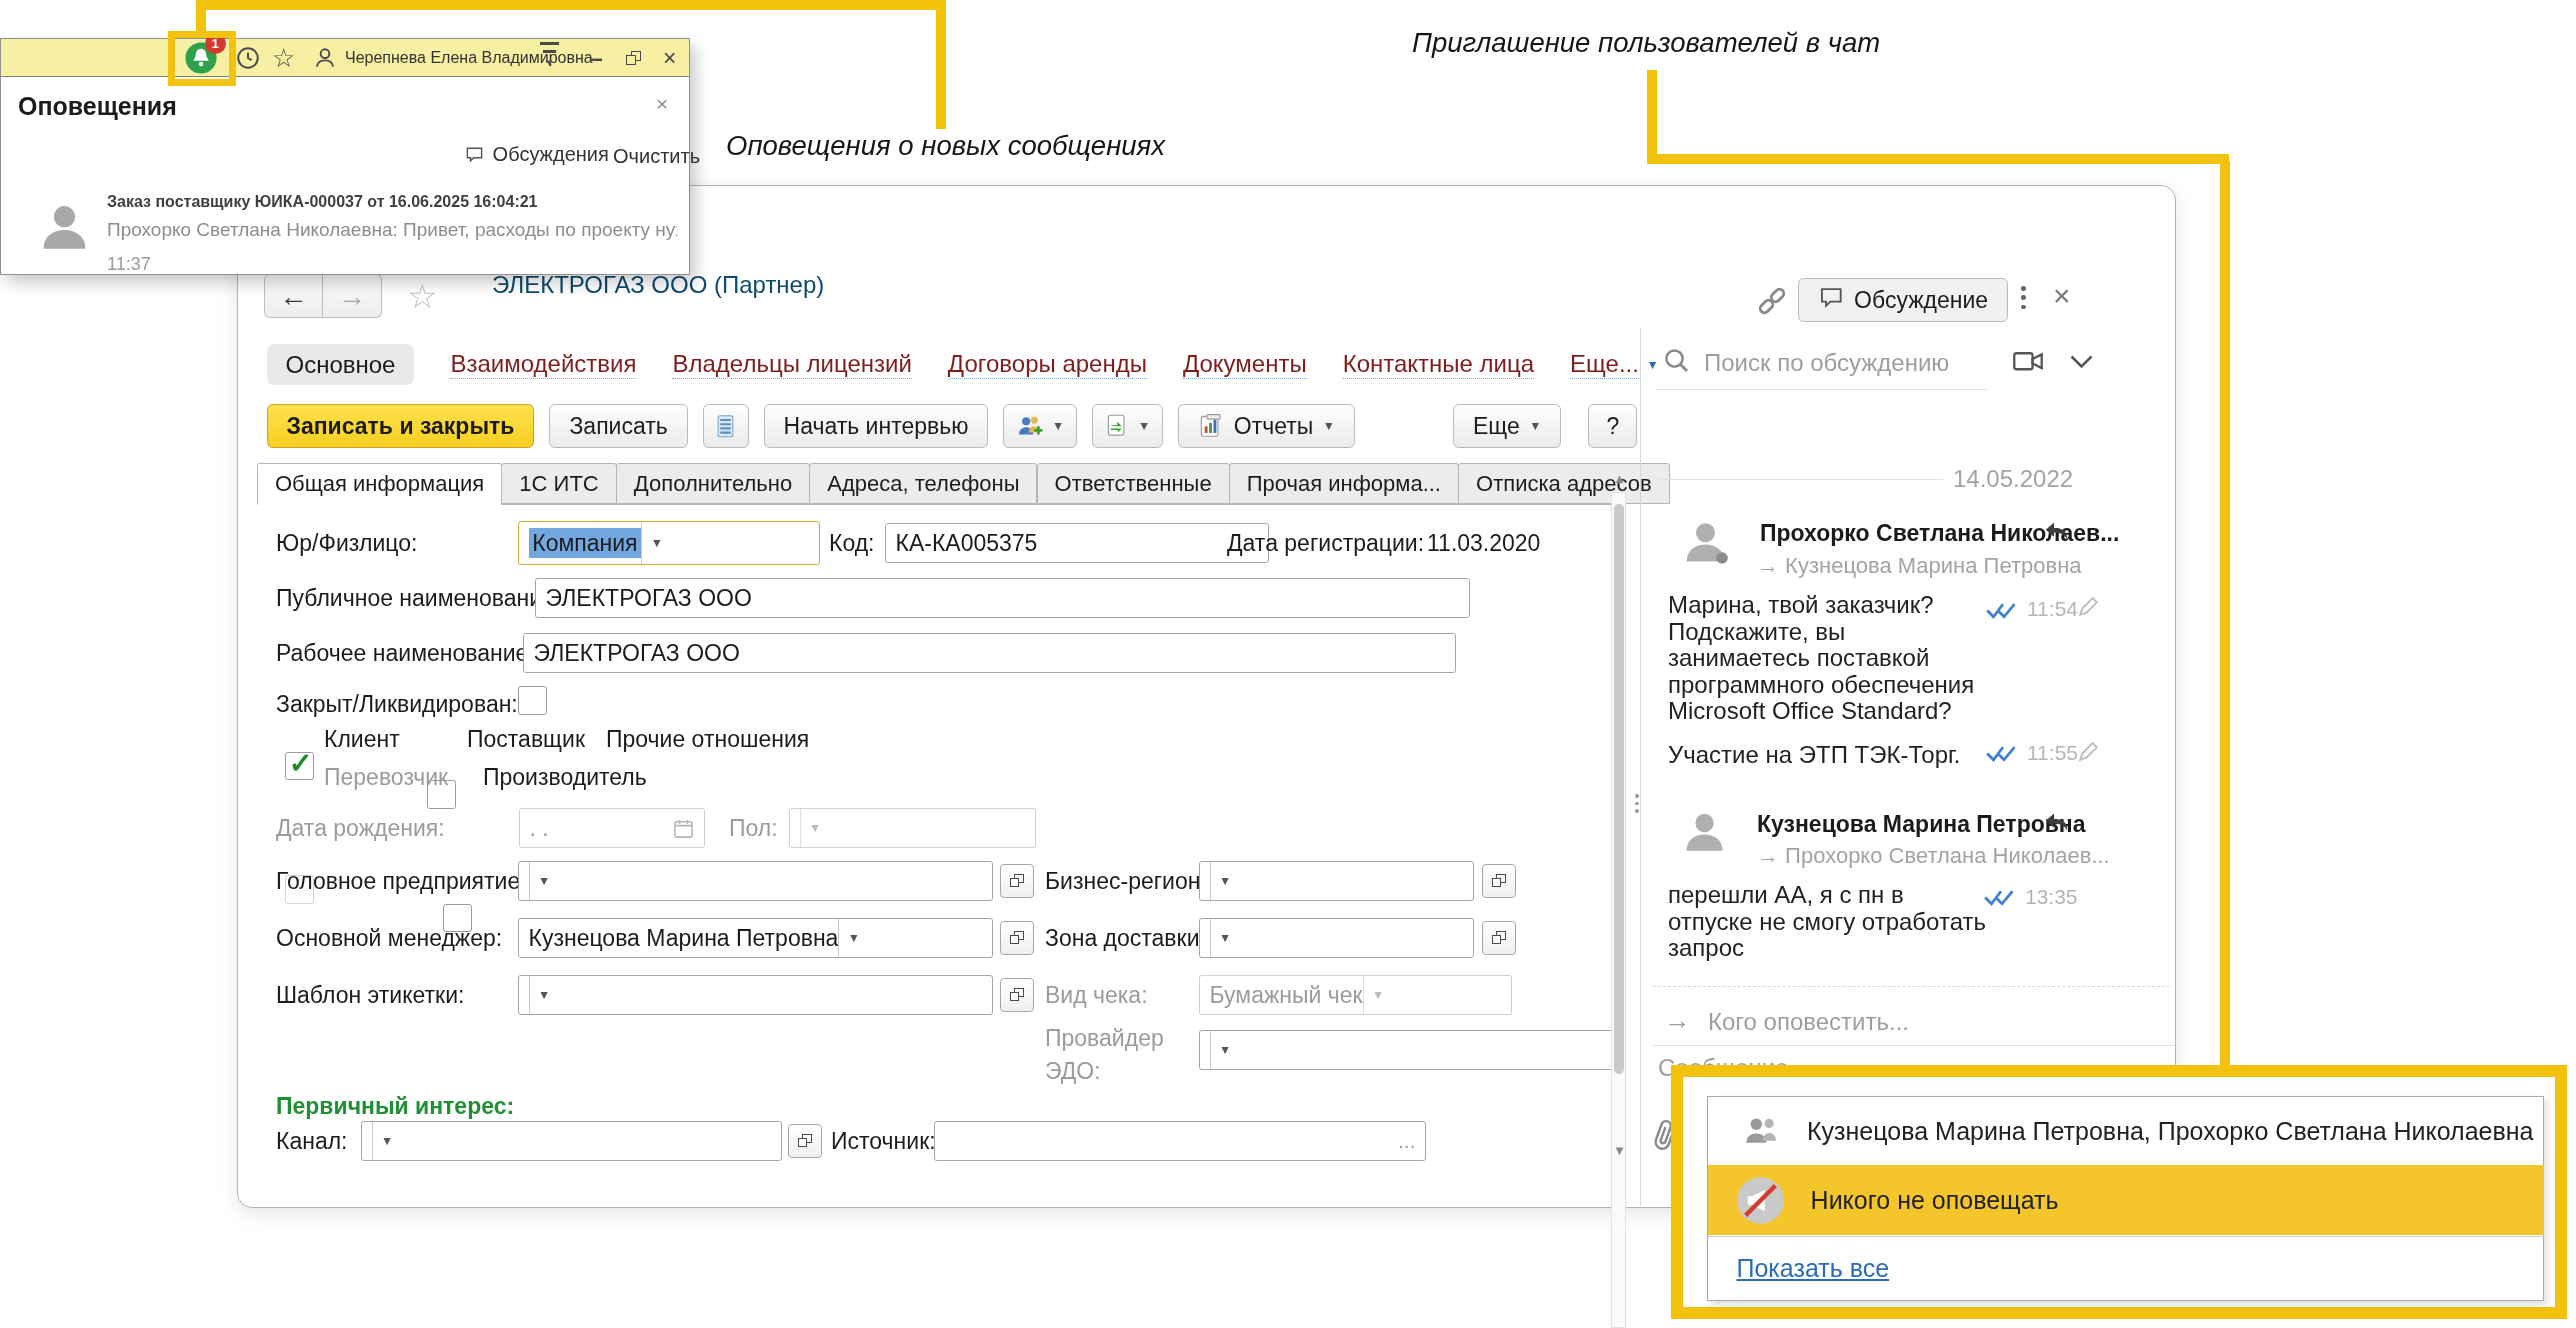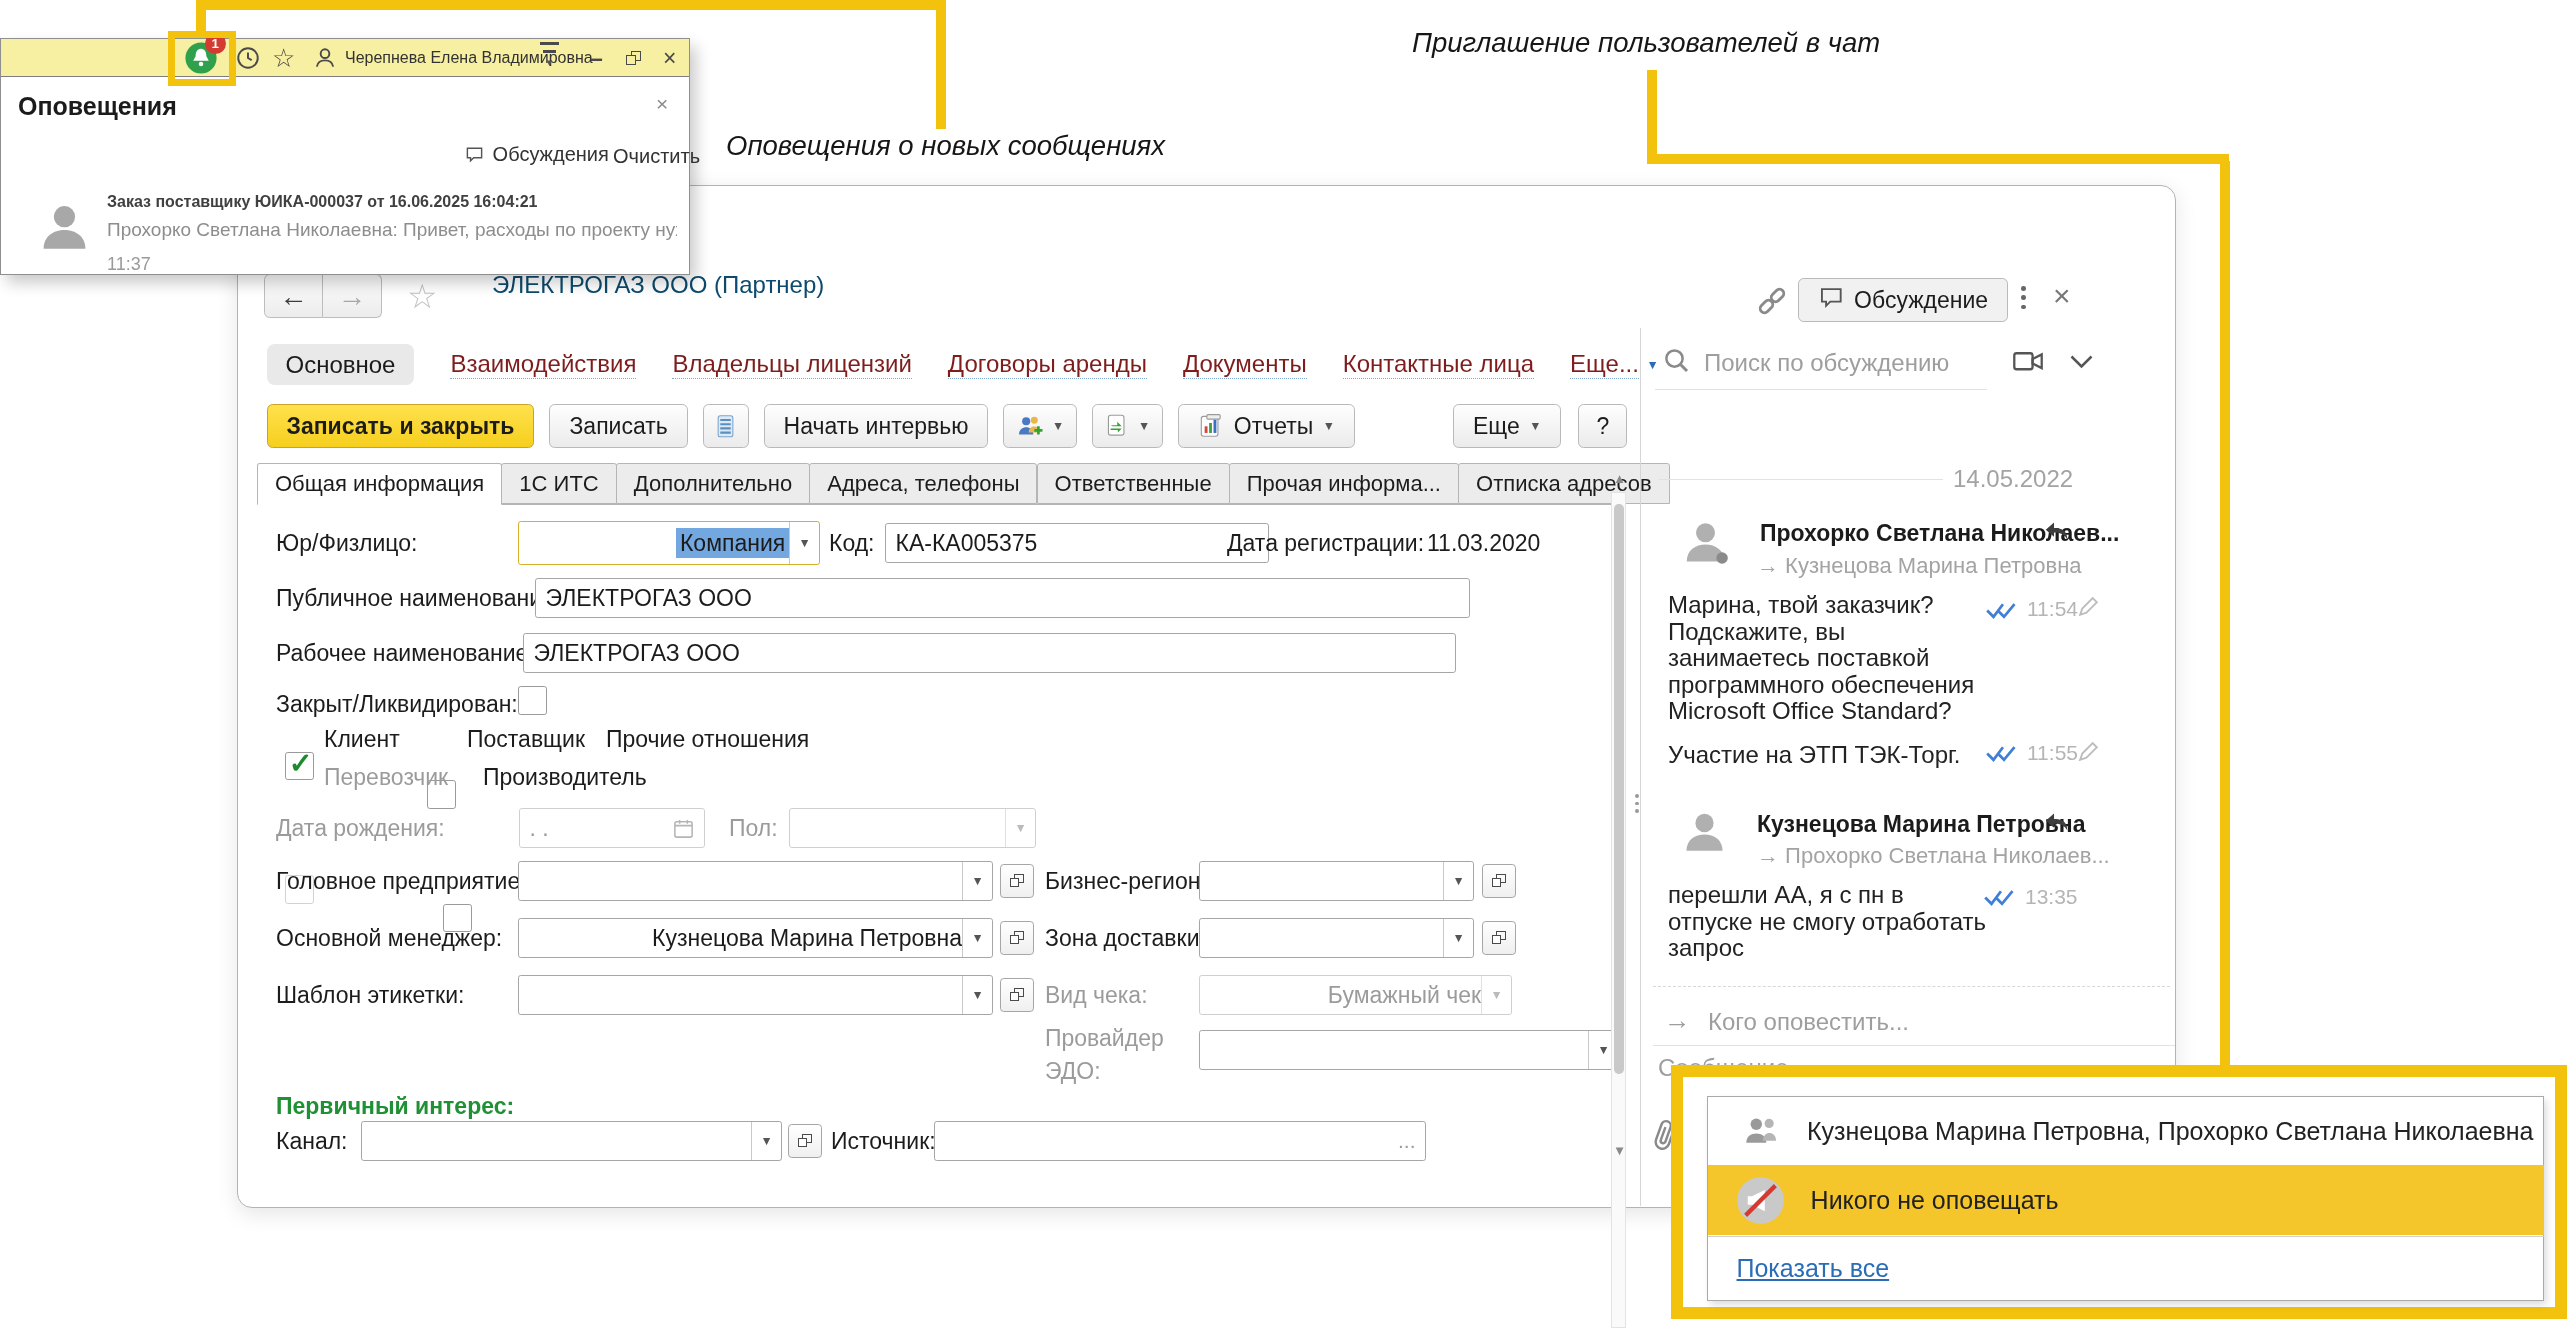--- a/index.html
+++ b/index.html
@@ -26,21 +26,21 @@
   .tabsline { height:0.9px; background:#b5b5b5; }
   .tab { height:41px; display:inline-flex; align-items:center; padding:0 17px; font-size:22px; color:#1c1c1c;
          border:0.9px solid #b5b5b5; background:#ececec; margin-right:-0.9px; border-radius:2.8px 2.8px 0 0; white-space:nowrap; }
   .tab-active { background:#fff; position:relative; z-index:3; border-bottom:0.9px solid #fff; height:42px; }
 
   .lbl { font-size:23px; color:#1c1c1c; white-space:nowrap; }
   .lbl-dis { color:#9b9b9b; }
   .green-lbl { color:#1f9033; font-weight:bold; font-size:23px; }
   .input { height:40px; border:0.9px solid #a6a6a6; border-radius:2.8px; background:#fff; display:flex; align-items:center;
            padding:0 9.5px; font-size:23px; color:#1b1b1b; white-space:nowrap; overflow:hidden; }
-  .combo { justify-content:flex-end; padding-right:0; }
+  .combo { justify-content:flex-start; padding-right:0; }
   .combo .cbox { width:30px; align-self:stretch; border-left:0.9px solid #c9c9c9; display:flex; align-items:center; justify-content:center; }
   .combo.focus { border:1.9px solid #d9ae2b; }
   .dis { border-color:#cfcfcf; color:#9b9b9b; }
   .dis .cbox { border-left-color:#e0e0e0; color:#bbb; }
   .sel { background:#72a7e0; padding:1.9px 3.8px; }
   .openbtn { width:34px; height:34px; border:0.9px solid #a6a6a6; border-radius:3.8px; background:linear-gradient(#fff,#efefef);
              display:flex; align-items:center; justify-content:center; }
   .cb { width:28.5px; height:28.5px; border:0.9px solid #9a9a9a; border-radius:2.8px; background:#fff; position:relative; }
   .cb.dis2 { border-color:#d2d2d2; }
   .cb.on::after { content:"✓"; position:absolute; left:2.8px; top:-5.7px; font-size:28.5px; font-weight:bold; color:#1e8a2e; }
@@ -177,21 +177,21 @@
           <rect x="3" y="3" width="15" height="18" rx="2" fill="#fff" stroke="#9a9a9a"></rect>
           <rect x="6" y="12" width="2.6" height="6" fill="#d04b3c"></rect>
           <rect x="10" y="9" width="2.6" height="9" fill="#3fa24a"></rect>
           <rect x="14" y="6" width="2.6" height="12" fill="#3f6fc2"></rect>
           <rect x="8" y="1.5" width="12" height="4" rx="1" fill="#eee" stroke="#9a9a9a"></rect>
         </svg>
       <span>Отчеты</span>
       <span class="caret-sm">▼</span>
     </span>
   </div>
-  <div class="abs" style="left:1215px;top:218px;display:flex;gap:17px">
+  <div class="abs" style="left:1215px;top:218px;display:flex;gap:27px">
     <span class="btn" style="gap:9.5px">
       <span>Еще</span>
       <span class="caret-sm">▼</span>
     </span>
     <span class="btn" style="padding:0 17px">?</span>
   </div>
 
   <div class="abs tabsline" style="left:19px;top:318px;width:1356px"></div>
   <div class="abs" style="left:19px;top:277px;display:flex">
     <span class="tab tab-active">Общая информация</span>

